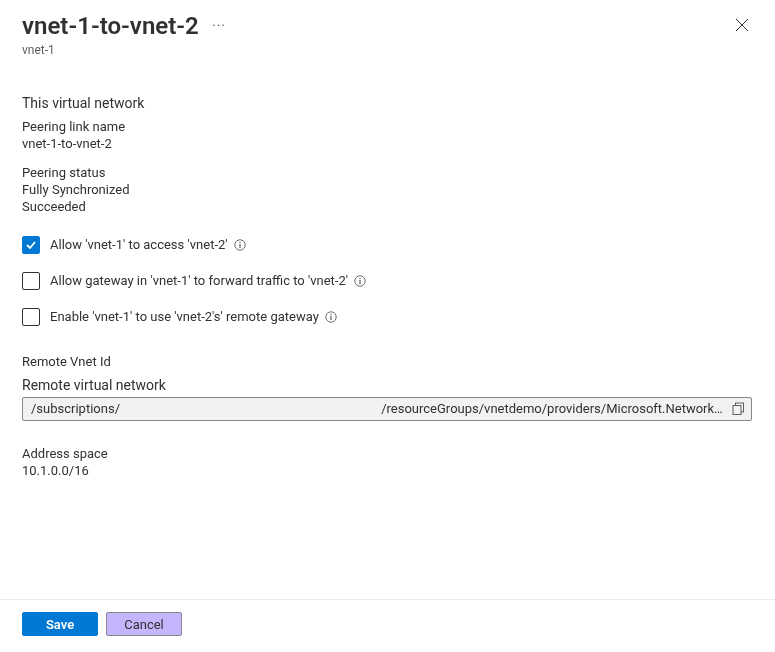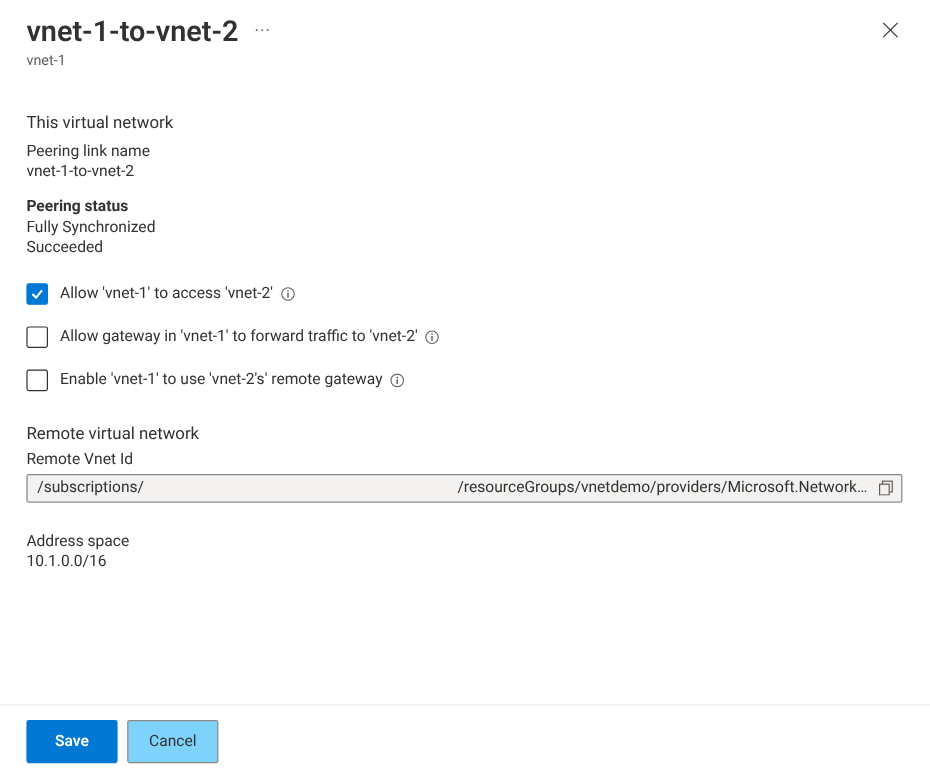--- a/index.html
+++ b/index.html
@@ -140,43 +140,43 @@
   .footer {
     position: absolute;
     left: 0; right: 0; bottom: 0;
     border-top: 1px solid #edebe9;
     padding: 12px 22px 16px 22px;
     display: flex;
     gap: 8px;
     background: #ffffff;
   }
   .btn {
-    height: 36px;
+    height: 24px;
     min-width: 76px;
     padding: 0 14px;
     font-size: 13px;
     border-radius: 2px;
     cursor: pointer;
     display: inline-flex;
     align-items: center;
     justify-content: center;
     font-weight: 600;
   }
   .btn-primary {
     background: #0078d4;
     color: #ffffff;
     border: 1px solid #0078d4;
   }
   .btn-secondary {
-    background: #7dd3fc;
+    background: #c4b5fd;
     color: #323130;
     border: 1px solid #8a8886;
     font-weight: 400;
   }
-  .gap14 { margin-top: 14px; font-weight: bold; }
+  .gap14 { margin-top: 14px; }
 </style>
 </head>
 <body>
 
 <div class="pane">
 
   <div class="header">
     <div class="header-left">
       <h1 class="title">vnet-1-to-vnet-2</h1>
       <span class="more-icon">···</span>
@@ -235,23 +235,23 @@
     <span class="info-icon">
       <svg viewBox="0 0 12 12">
           <circle cx="6" cy="6" r="5.2" fill="none" stroke="#605e5c" stroke-width="0.9"></circle>
           <circle cx="6" cy="3.5" r="0.7" fill="#605e5c"></circle>
           <rect x="5.4" y="5" width="1.2" height="4" fill="#605e5c"></rect>
         </svg>
     </span>
   </div>
 
   <div class="section2">
+    <div class="field-label" style="margin-top:6px;">Remote Vnet Id</div>
+
     <div class="field-label" style="font-size:14px;">Remote virtual network</div>
-
-    <div class="field-label" style="margin-top:6px;">Remote Vnet Id</div>
     <div class="readonly-row">
       <div class="readonly-value" style="white-space:pre;">/subscriptions/                                                                                 /resourceGroups/vnetdemo/providers/Microsoft.Network/virtu…</div>
       <div class="copy-btn">
         <svg viewBox="0 0 13 13">
             <rect x="3.5" y="1" width="8" height="9" fill="none" stroke="#605e5c" stroke-width="1"></rect>
             <rect x="1" y="3.5" width="8" height="9" fill="#f3f2f1" stroke="#605e5c" stroke-width="1"></rect>
           </svg>
       </div>
     </div>
 

